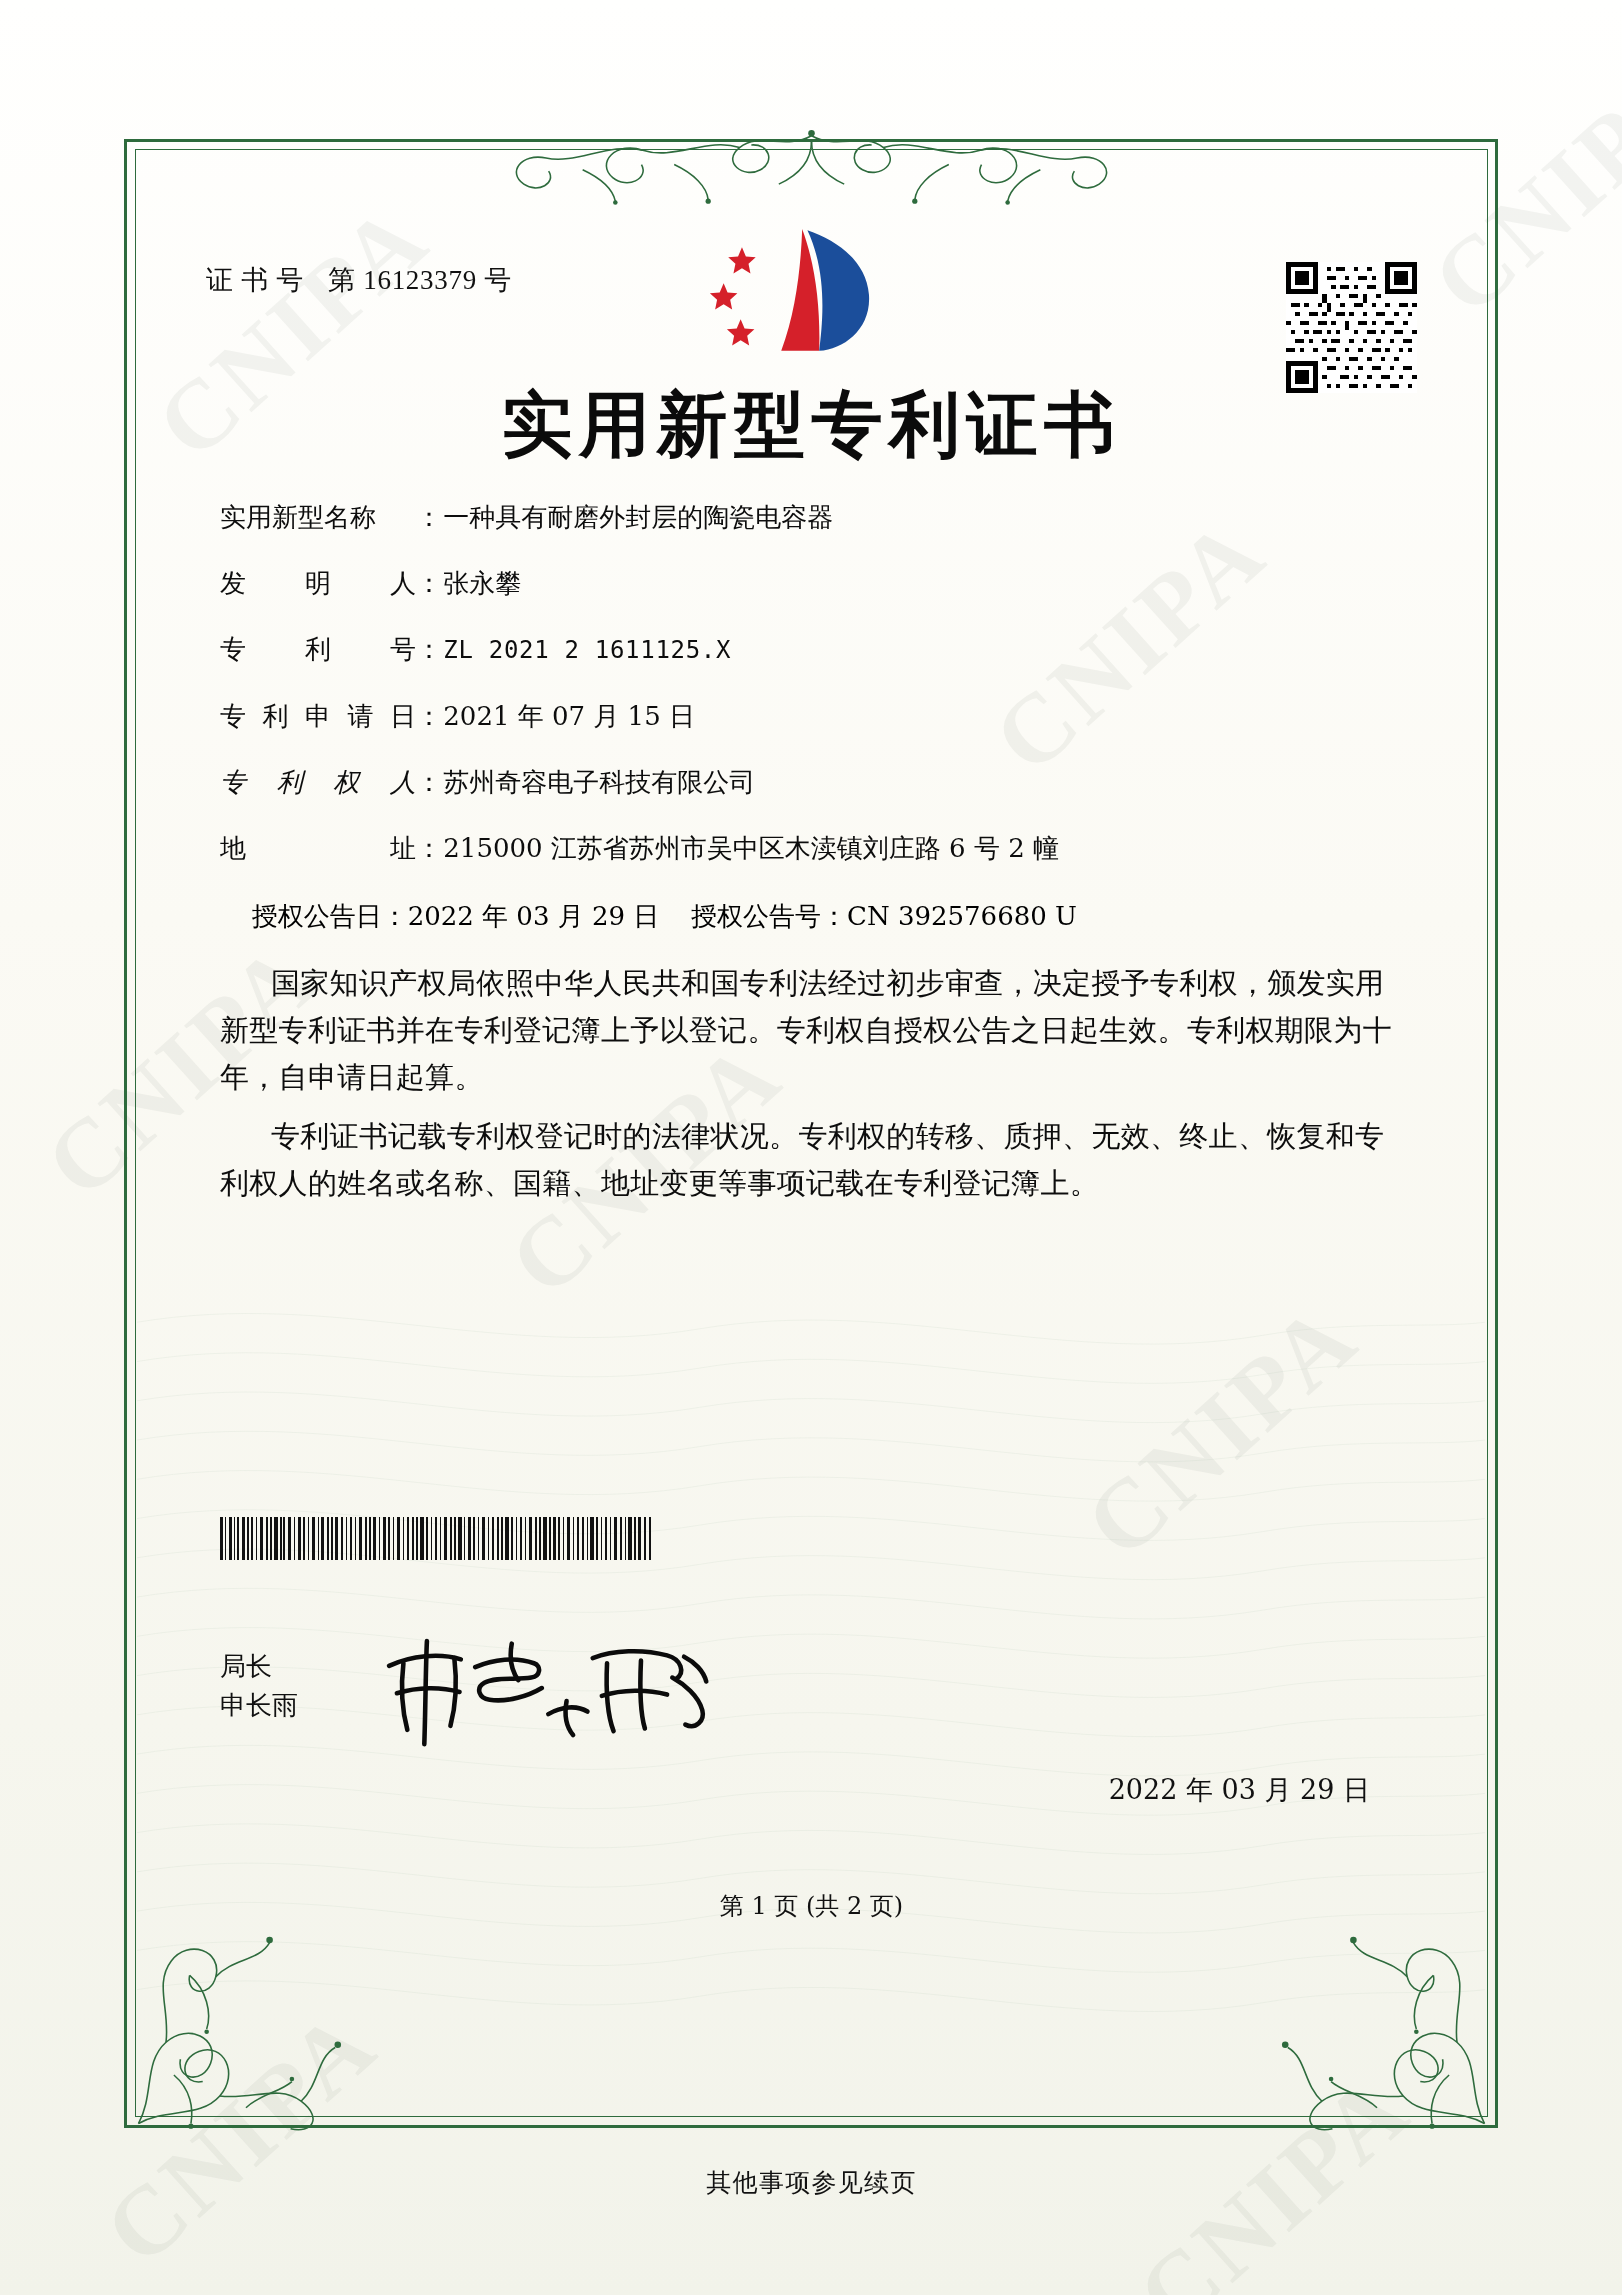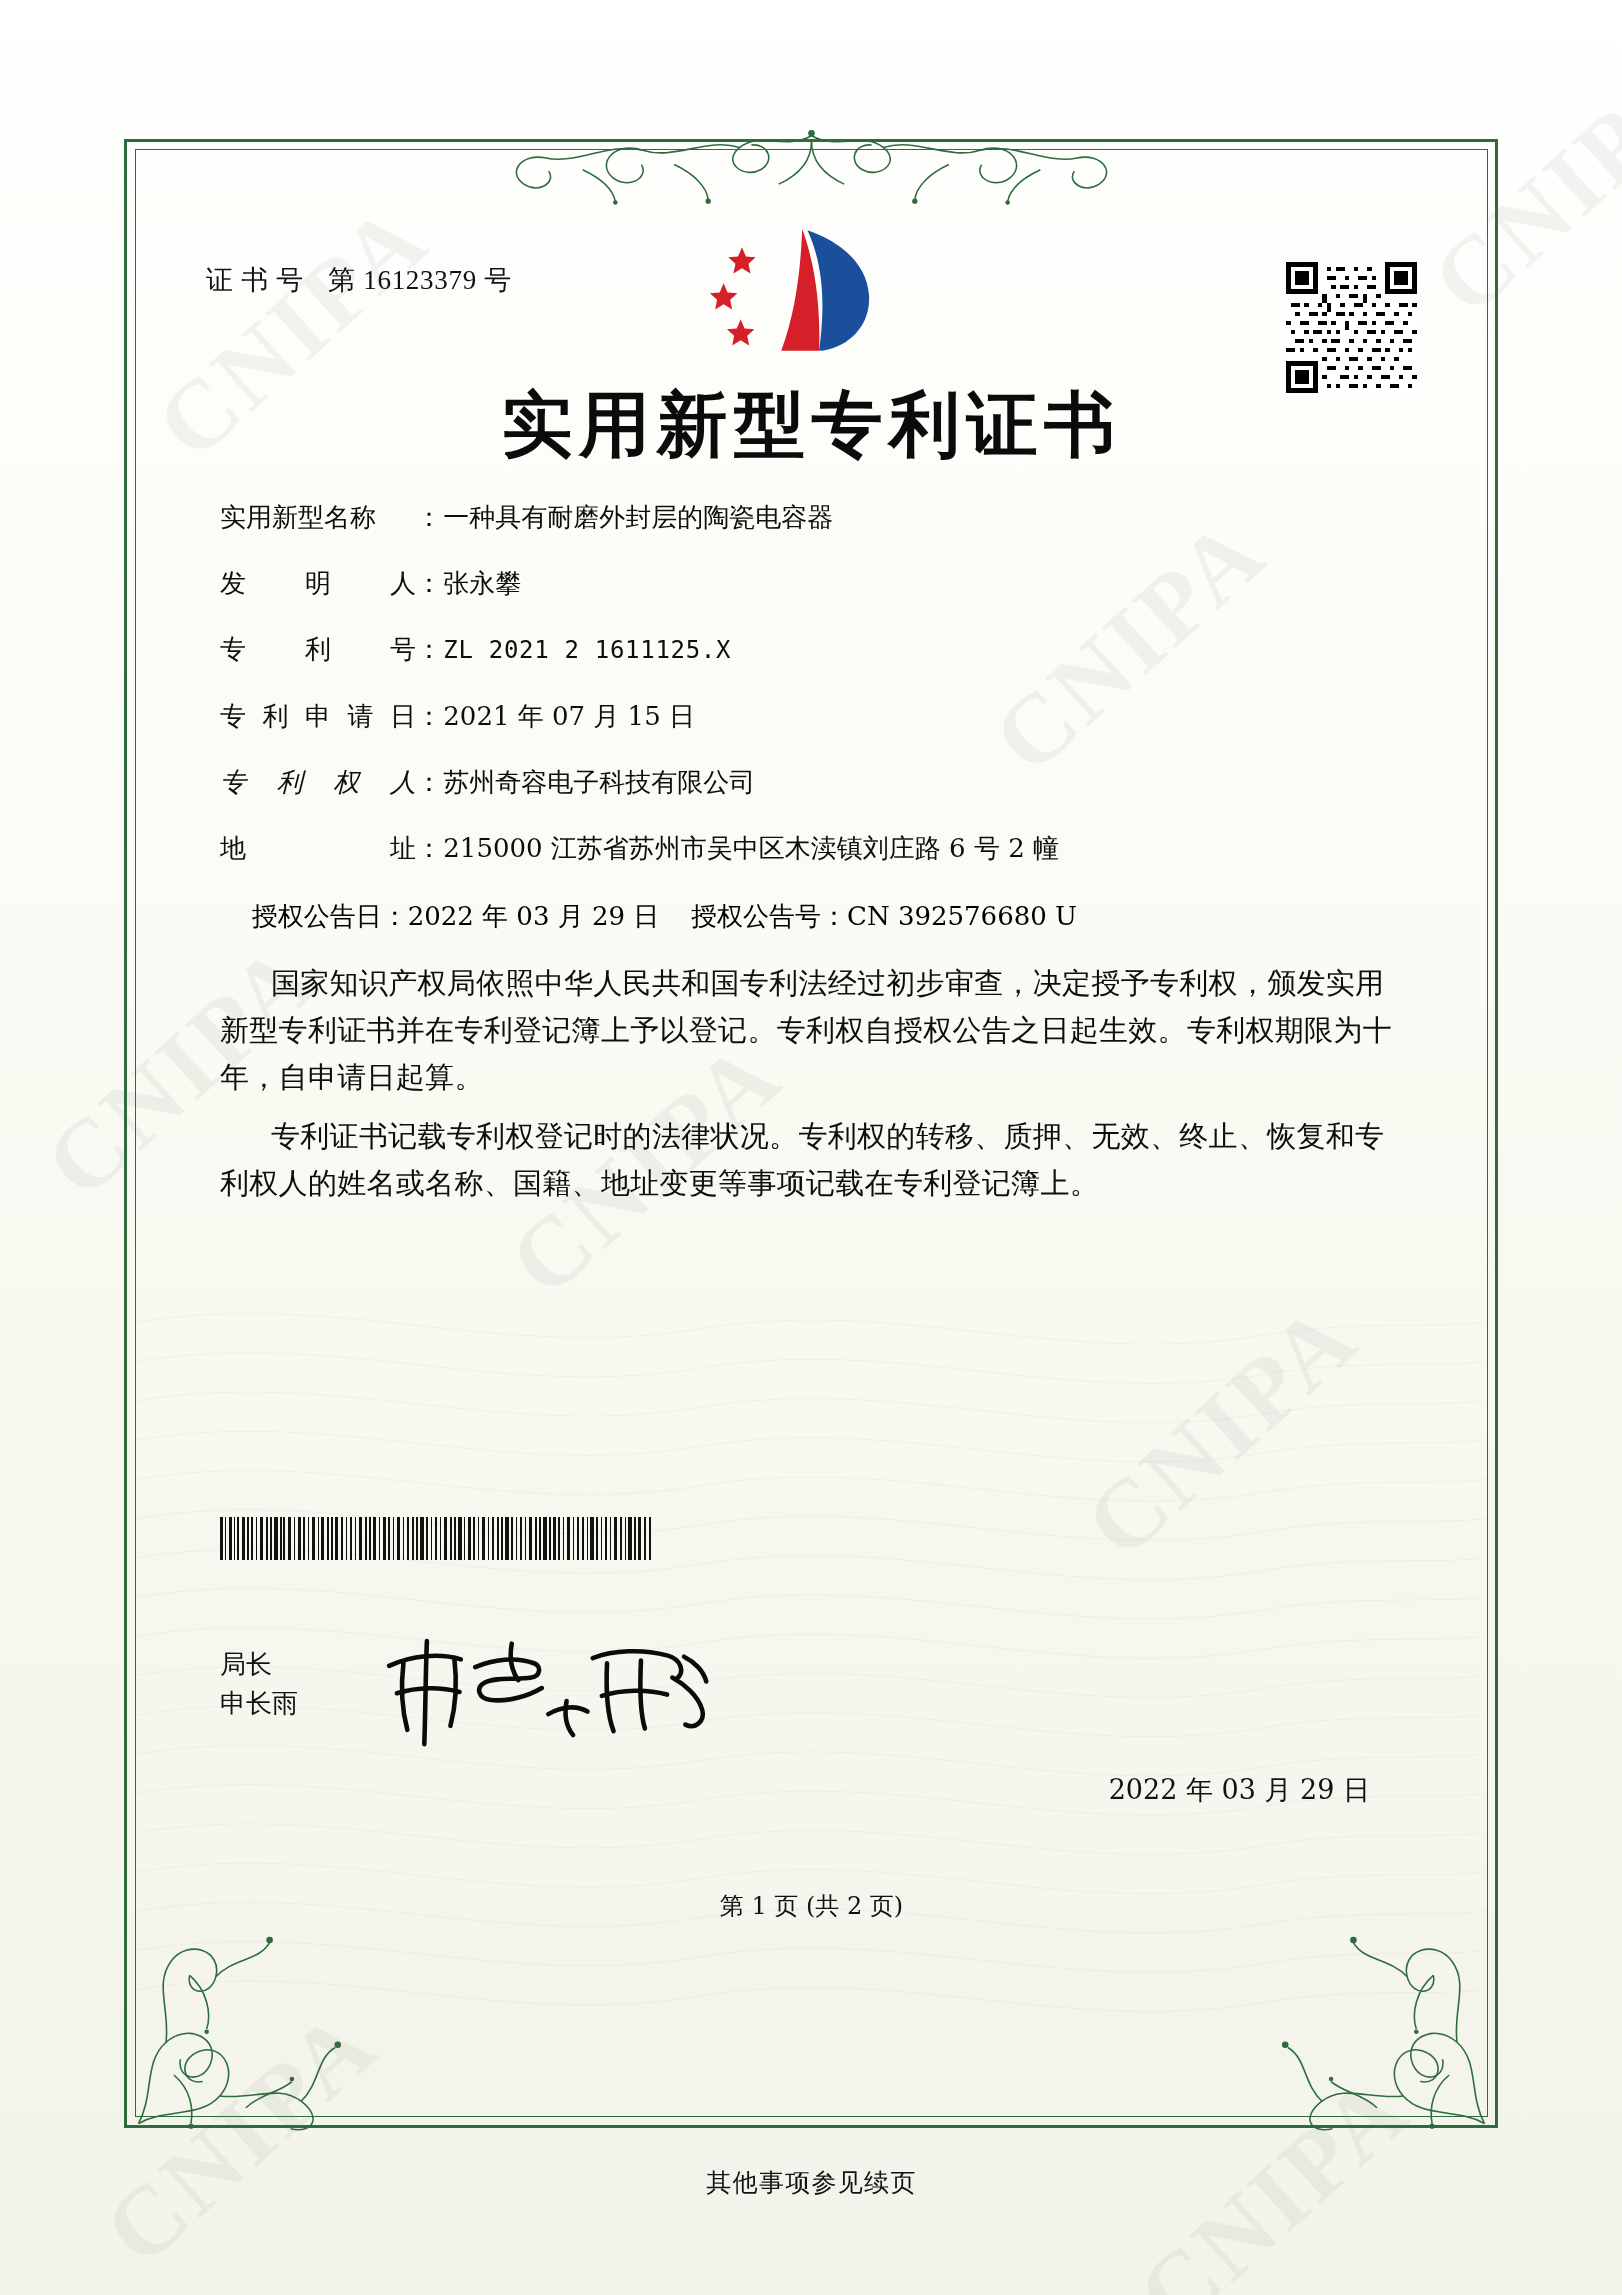--- a/index.html
+++ b/index.html
@@ -173,21 +173,21 @@
     height: 43px;
     width: 432px;
   }
 
   .sign-label {
     position: absolute;
     left: 85px;
     top: 1498px;
     font-size: 26px;
     line-height: 1.5;
-    font-family: Liberation Mono, monospace;
+    font-family: Liberation Sans, sans-serif;
     color: #111;
   }
 
   .signature {
     position: absolute;
     left: 242px;
     top: 1479px;
     width: 340px;
     height: 124px;
   }

